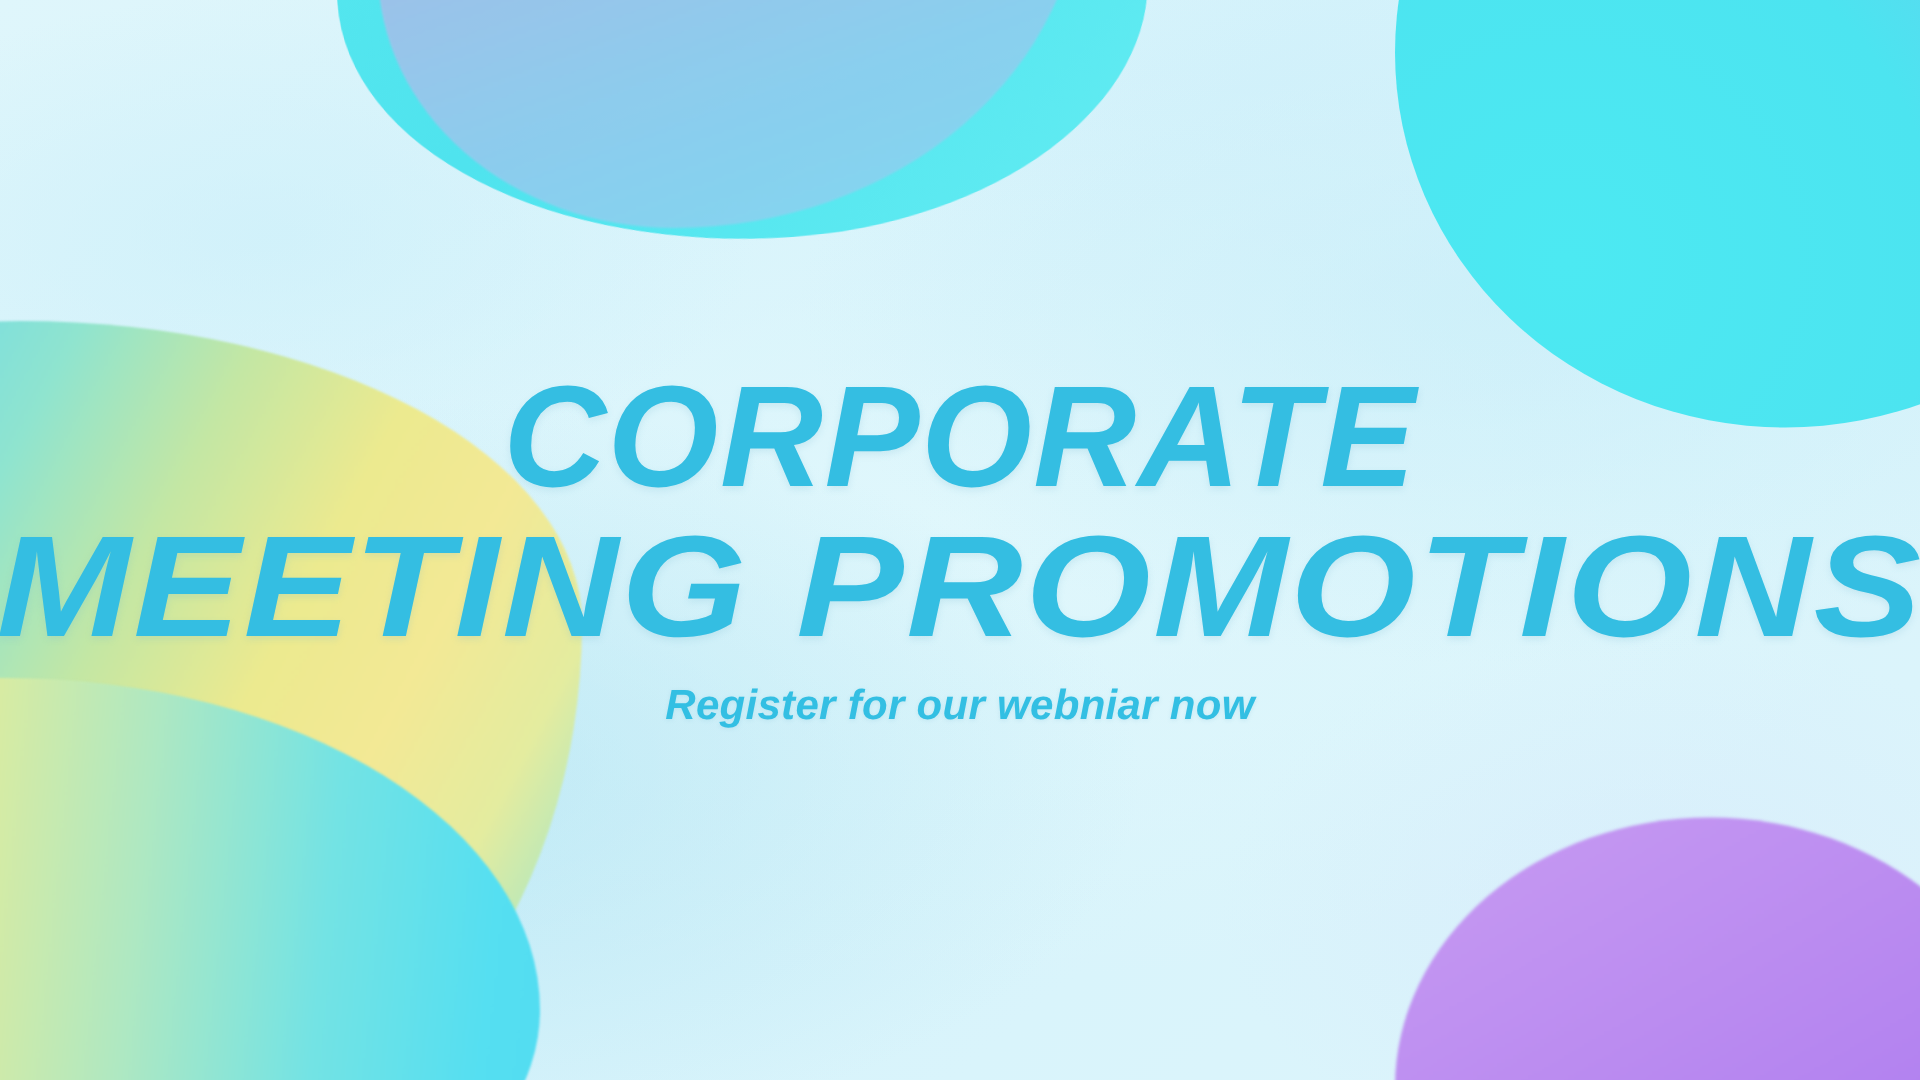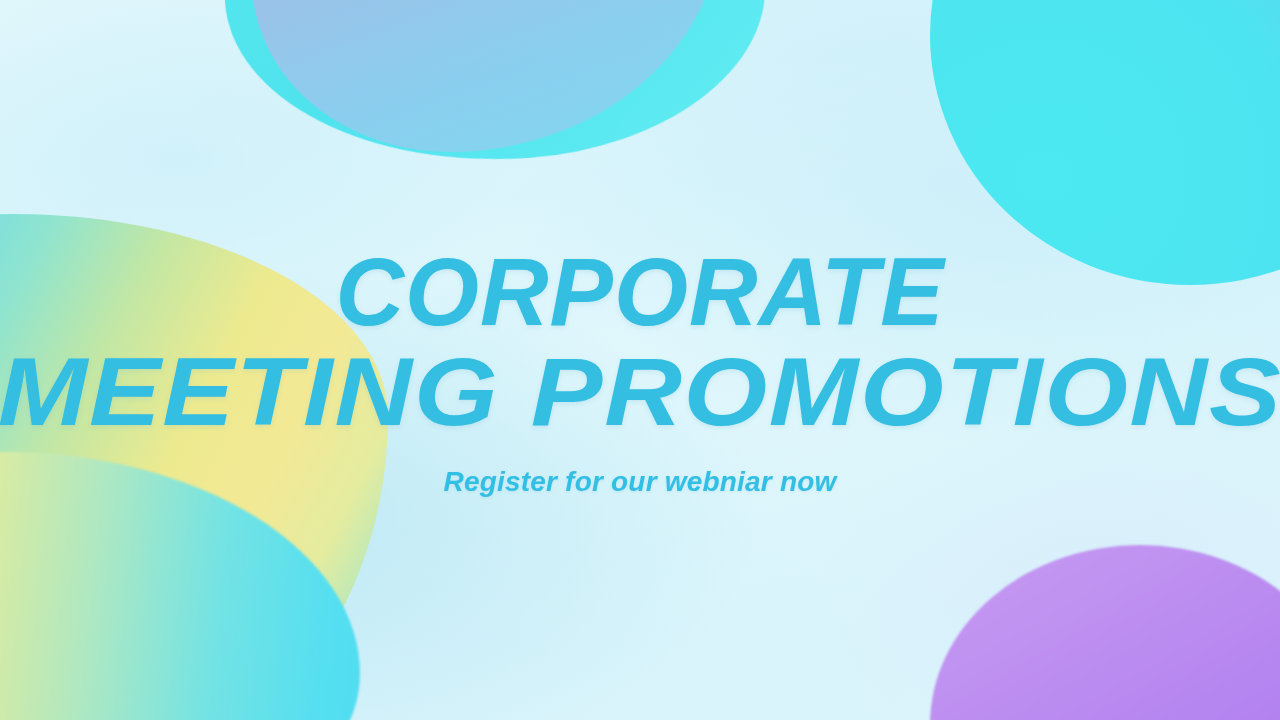--- a/index.html
+++ b/index.html
@@ -139,21 +139,21 @@
     letter-spacing:1px;
     transform:scaleX(.99);
   }
   .headline-2 {
     font-size:96px;
     letter-spacing:1.5px;
     transform:scaleX(1.12);
     margin-top:8px;
   }
   .subhead {
-    margin-top:28px;
+    margin-top:16px;
     color:#33bfe3;
     font-family:"Liberation Sans", sans-serif;
     font-weight:bold;
     font-style:italic;
     font-size:28px;
     letter-spacing:.2px;
     text-shadow:0 1px 3px rgba(120,185,210,.22);
   }
 </style>
 </head>

